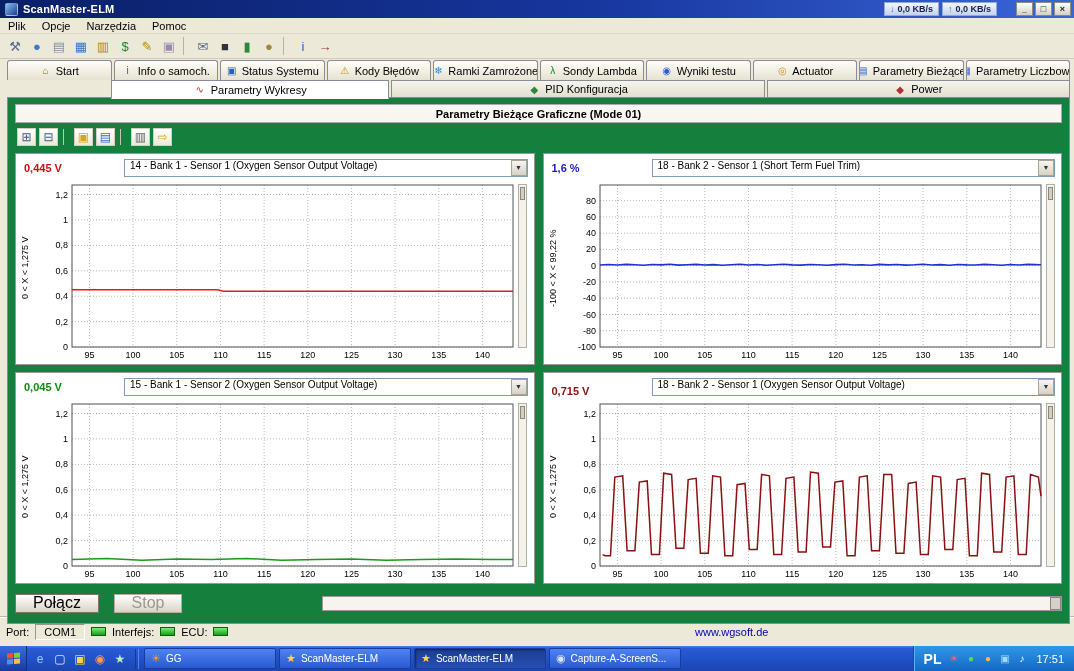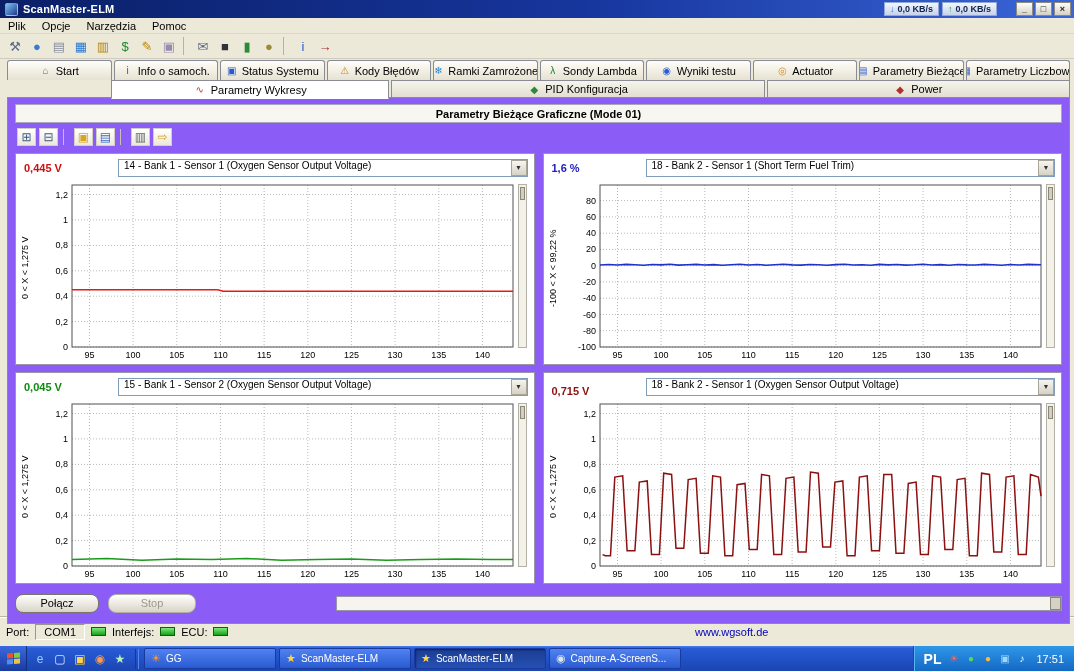--- a/index.html
+++ b/index.html
@@ -35,48 +35,48 @@
     background:linear-gradient(#fffdf8,#e6e2d2);padding:0 4px;font-size:11px;cursor:default}
   .tabicon{font-size:10px;width:12px;text-align:center;flex:none}
   .tabrow2{position:absolute;top:80px;left:7px;right:4px;height:18px;display:flex;gap:2px}
   .tab2-spacer{width:102px;flex:none}
   .tab2{display:flex;align-items:center;justify-content:center;gap:5px;border:1px solid #898c95;
     background:linear-gradient(#f6f4ec,#e2ded0);font-size:11px;height:18px;cursor:default}
   .tab2.active{background:#fff;border-bottom:1px solid #fff;height:19px;z-index:4}
   .wa{flex:277 1 0}.wb{flex:372 1 0}.wc{flex:302 1 0}
 
   
-  .content{position:absolute;top:97px;left:7px;right:4px;bottom:47px;background:#8b5cf6;border:1px solid #898c95;z-index:2}
+  .content{position:absolute;top:97px;left:7px;right:4px;bottom:47px;background:#15803d;border:1px solid #898c95;z-index:2}
   .header-bar{margin:6px 7px 0 7px;height:19px;border:1px solid #a8a8b8;background:#f7f6f0;
     display:flex;align-items:center;justify-content:center;font-weight:bold;font-size:11px}
   .mini-toolbar{margin:4px 0 0 9px;height:20px;display:flex;align-items:center;gap:3px}
   .micon{width:19px;height:18px;display:flex;align-items:center;justify-content:center;font-size:12px;
     border:1px solid #d2cec2;background:linear-gradient(#ffffff,#ece9d8);cursor:default}
   .micon.sep{width:6px;border:none;border-left:1px solid #c6c2b4;background:none;height:16px;margin:0 2px}
 
   .charts{position:absolute;top:55px;left:7px;right:7px;display:grid;grid-template-columns:1fr 1fr;grid-template-rows:212px 212px;gap:7px 8px}
   .panel{border:1px solid #9a96a8;background:#fff;overflow:hidden}
-  .panel-head{display:flex;align-items:center;height:24px;padding:3px 6px 0 8px;gap:0}
+  .panel-head{display:flex;align-items:center;height:24px;padding:3px 6px 0 8px;gap:6px}
   .pvalue{font-weight:bold;font-size:11px;width:94px;flex:none}
   .dropdown{flex:1;height:18px;border:1px solid #7f9db9;background:#fff;display:flex;align-items:flex-start;padding-left:5px;cursor:default}
   .dd-text{flex:1;font-size:10px;white-space:nowrap;overflow:hidden}
   .dd-btn{width:16px;height:16px;flex:none;display:flex;align-items:center;justify-content:center;
     background:linear-gradient(#f6f5f0,#d6d2c6);border:1px solid #a8a496;font-size:7px;color:#333}
   .panel-body{display:flex;align-items:flex-start;padding:1px 2px 0 2px}
   .yaxis-label{writing-mode:vertical-rl;transform:rotate(180deg);font-size:9px;width:14px;height:178px;
     display:flex;align-items:center;justify-content:center;white-space:nowrap}
   svg.chart{flex:none;display:block}
   svg.chart text{font-family:"Liberation Sans",sans-serif}
   .vslider{width:9px;height:164px;margin-top:5px;border:1px solid #b4b0a4;background:#f2f1ea;position:relative;flex:none}
   .vslider-handle{position:absolute;top:2px;left:1px;right:1px;height:13px;background:#d2cec2;border:1px solid #8a8678}
 
   .bottom-row{position:absolute;left:7px;right:7px;top:494px;height:22px;display:flex;align-items:center}
-  .btn{width:84px;height:19px;display:flex;align-items:center;justify-content:center;font-size:11px;
-    border:1px solid #7a7668;border-radius:8px;background:linear-gradient(#ffffff,#d8d4c6);cursor:default}
-  .btn.stop{width:88px;margin-left:9px;color:#9c988a;border-color:#b2aea0}
+  .btn{width:84px;height:19px;display:flex;align-items:center;justify-content:center;font-size:16px;
+    border:1px solid #7a7668;border-radius:0;background:linear-gradient(#ffffff,#d8d4c6);cursor:default}
+  .btn.stop{width:68px;margin-left:15px;color:#9c988a;border-color:#b2aea0}
   .track{flex:1;margin-left:140px;height:15px;border:1px solid #9a96a8;background:#f5f4ee;position:relative}
   .track-thumb{position:absolute;right:0;top:0;width:11px;height:13px;background:#d5d1c5;border:1px solid #8a8678}
 
   
   .statusbar{position:absolute;left:0;right:0;bottom:25px;height:30px;background:#ece9d8;
     border-top:1px solid #b8b4a8;box-shadow:inset 0 1px 0 #fff;display:flex;align-items:center;padding:0 6px;gap:6px;font-size:11px}
   .sb-cell{border:1px solid;border-color:#9a968a #fff #fff #9a968a;height:16px;display:flex;align-items:center;padding:0 8px}
   .led{width:15px;height:9px;background:linear-gradient(#7ce87c,#15a015);border:1px solid #0a600a;flex:none}
   .sb-link{position:absolute;left:695px;color:#0000bb;font-weight:normal;cursor:pointer}
 

